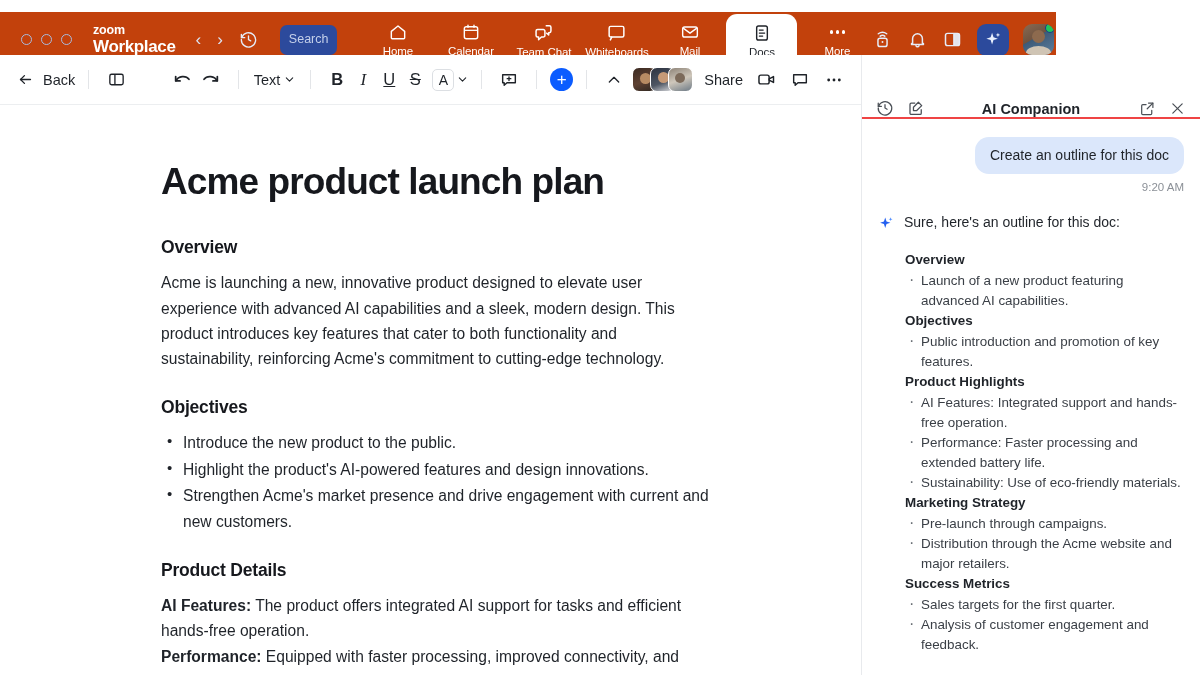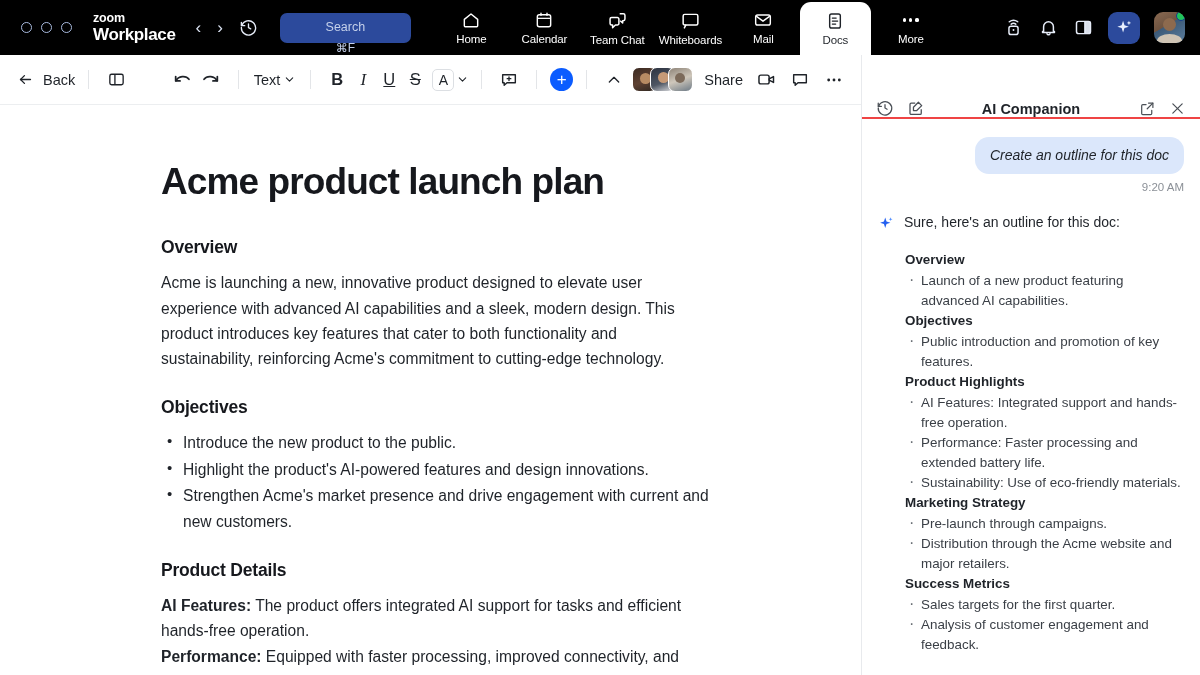--- a/index.html
+++ b/index.html
@@ -8,22 +8,22 @@
     width: 1200px; height: 675px;
     font-family: "Liberation Sans", sans-serif;
     background: #ffffff;
     overflow: hidden;
     -webkit-font-smoothing: antialiased;
   }
   .app { position: relative; width: 1200px; height: 675px; }
 
   
   .topbar {
-    position: absolute; left: 0; top: 0; width: 1200px; height: 55px;
-    background: #000000;
+    position: absolute; left: 0; top: 12px; width: 1056px; height: 55px;
+    background: #c2410c;
     display: flex; align-items: center;
   }
   .traffic { display: flex; align-items: center; gap: 9px; padding-left: 21px; }
   .traffic i {
     display: block; width: 11px; height: 11px; border-radius: 50%;
     border: 1.4px solid #a9bbdf; background: transparent;
   }
   .brand {
     margin-left: 21px; color: #fff; line-height: 1.02;
     display: flex; flex-direction: column; justify-content: center;
@@ -190,21 +190,21 @@
   .aihead .title {
     position: absolute; left: 0; right: 0; text-align: center;
     font-size: 14.5px; font-weight: 700; color: #1f2329; pointer-events: none;
   }
   .aihead .hr { margin-left: auto; display: flex; align-items: center; gap: 13px; z-index: 2; }
 
   .aibody { padding: 18px 16px 0 16px; height: 570px; overflow: hidden; }
   .userrow { display: flex; justify-content: flex-end; }
   .bubble {
     background: #dbe7fb; color: #1f2329; font-size: 14px;
-    border-radius: 14px; padding: 9px 15px; max-width: 262px; line-height: 1.35; font-style: italic;
+    border-radius: 14px; padding: 9px 15px; max-width: 262px; line-height: 1.35;
   }
   .ts { text-align: right; font-size: 11.5px; color: #8b9097; margin-top: 7px; }
 
   .airow { display: flex; gap: 9px; margin-top: 20px; }
   .airow .sp { flex-shrink: 0; padding-top: 2px; }
   .aitext { font-size: 14px; color: #1f2329; line-height: 1.4; }
 
   .outline { margin-top: 14px; padding-left: 27px; }
   .o-h { font-size: 13.4px; font-weight: 700; color: #1f2329; line-height: 1.55; }
   ul.o-ul { list-style: none; margin: 0; padding: 0; }

